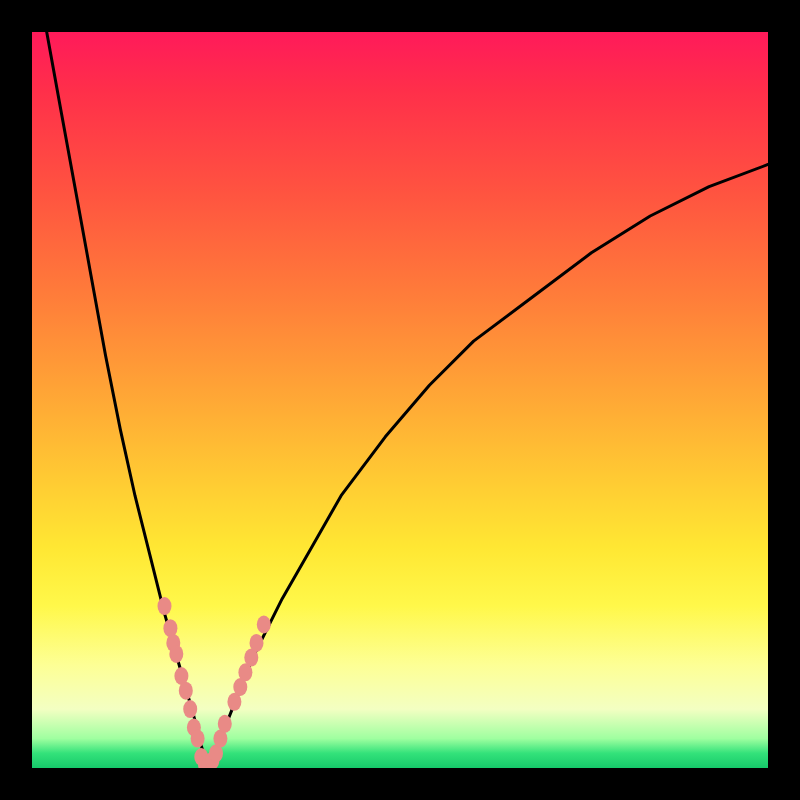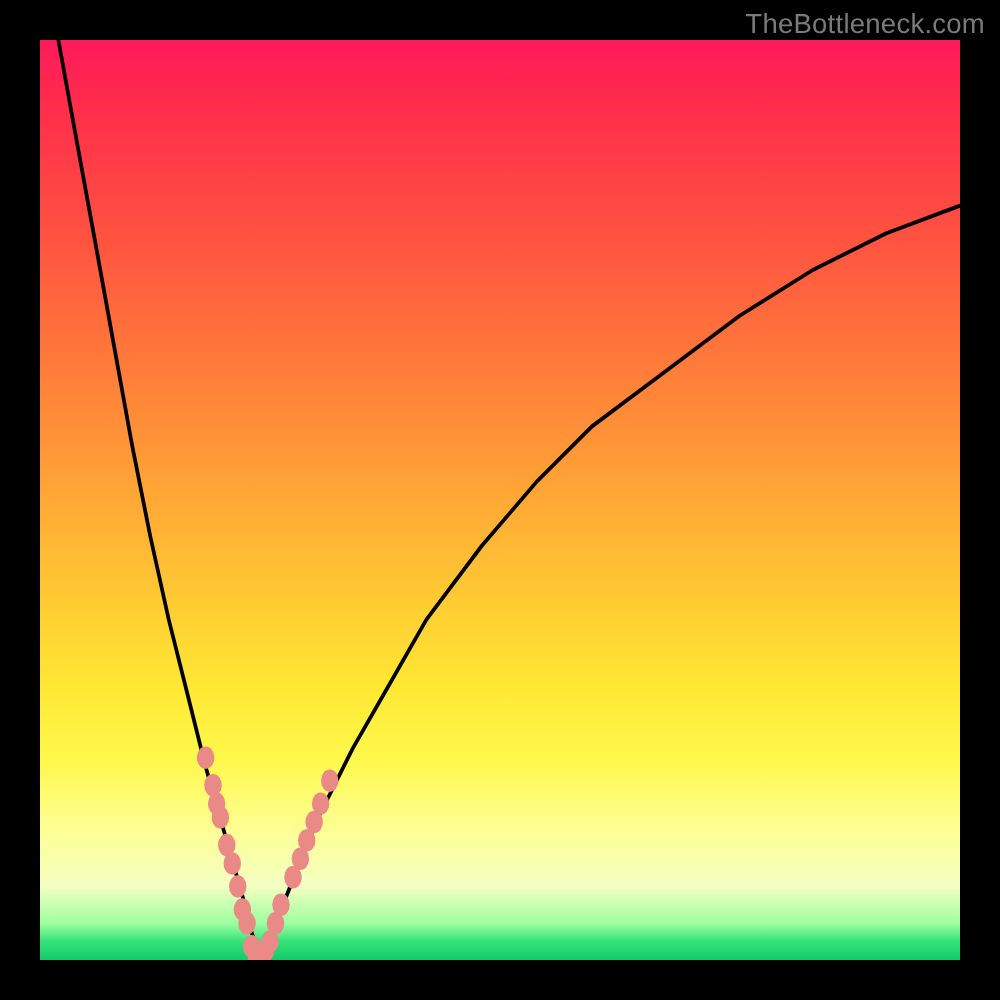--- a/index.html
+++ b/index.html
@@ -94,14 +94,13 @@
         <ellipse cx="188.4" cy="706.6" rx="7" ry="9" fill="#e98a86"></ellipse>
         <ellipse cx="192.8" cy="691.8" rx="7" ry="9" fill="#e98a86"></ellipse>
         <ellipse cx="202.4" cy="669.8" rx="7" ry="9" fill="#e98a86"></ellipse>
         <ellipse cx="208.3" cy="655.0" rx="7" ry="9" fill="#e98a86"></ellipse>
         <ellipse cx="213.4" cy="640.3" rx="7" ry="9" fill="#e98a86"></ellipse>
         <ellipse cx="219.3" cy="625.6" rx="7" ry="9" fill="#e98a86"></ellipse>
         <ellipse cx="224.5" cy="610.9" rx="7" ry="9" fill="#e98a86"></ellipse>
         <ellipse cx="231.8" cy="592.5" rx="7" ry="9" fill="#e98a86"></ellipse>
       </svg>
   </div>
-  <div class="watermark">TheBottleneck.com</div>
 </div>
 
 </body></html>

